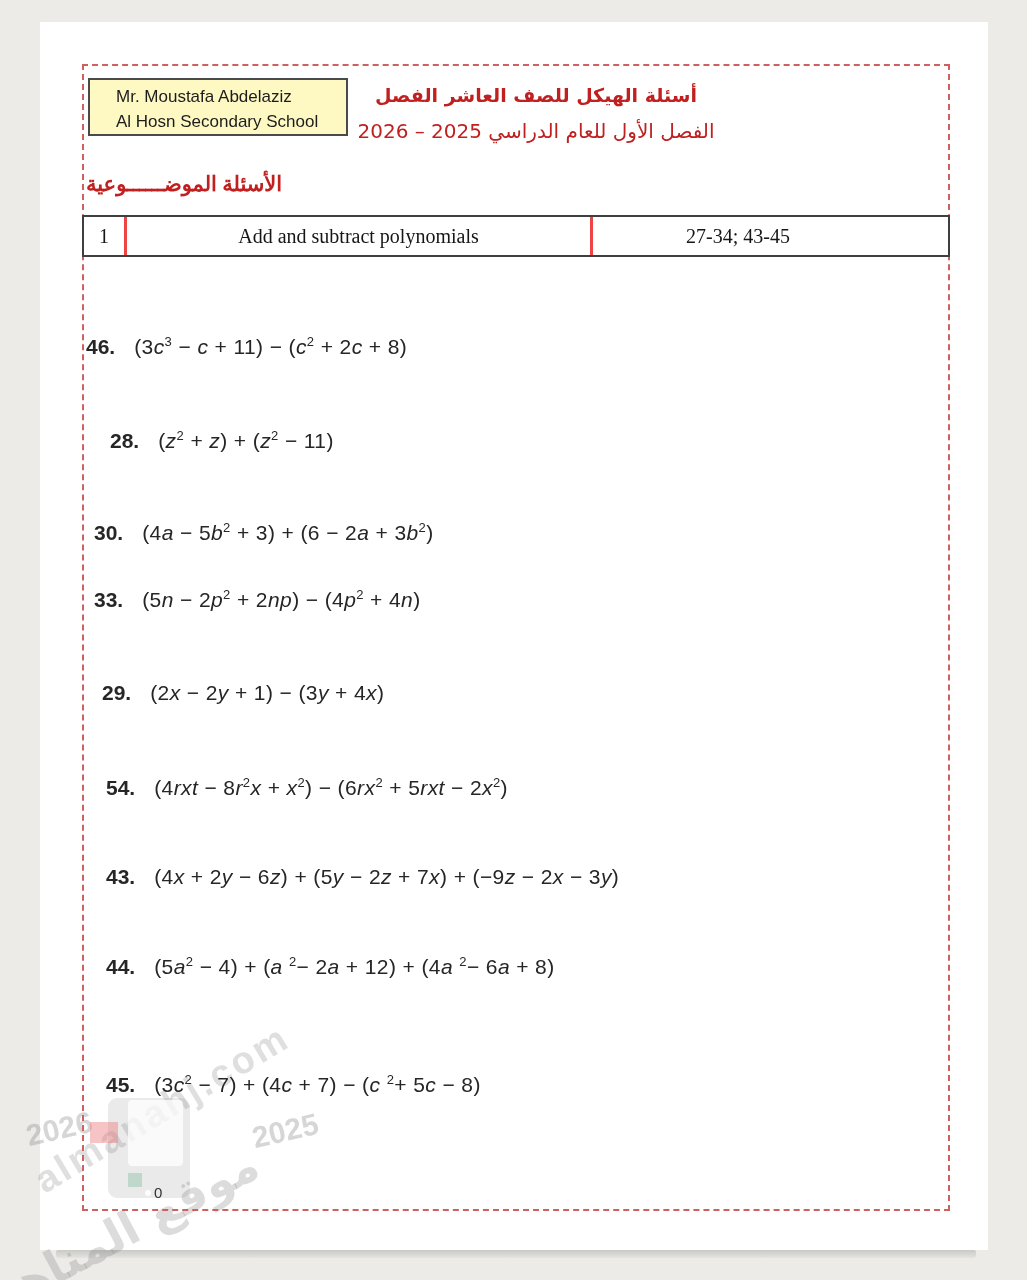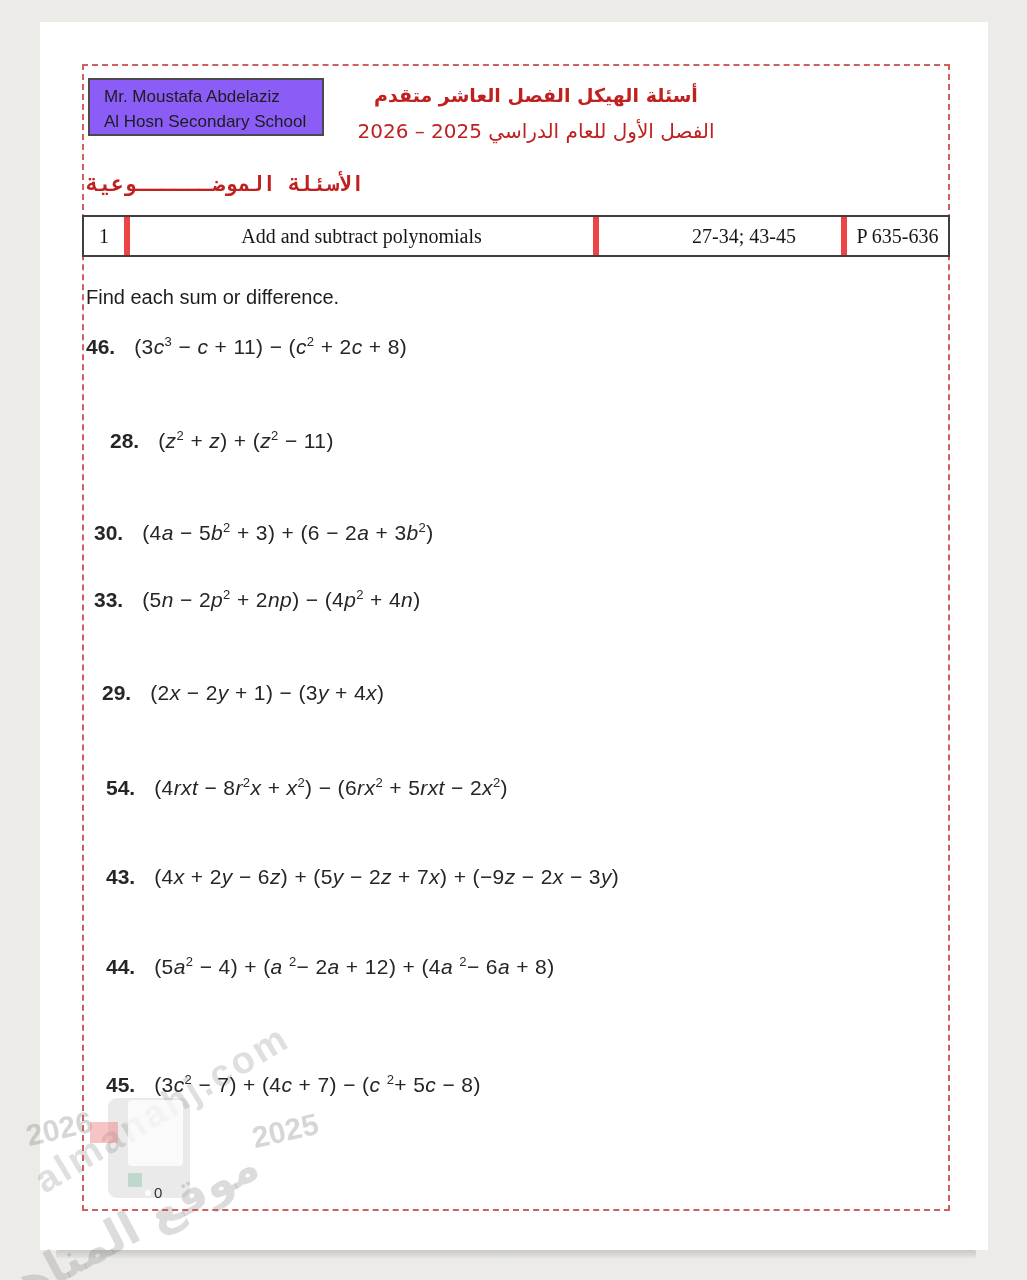--- a/index.html
+++ b/index.html
@@ -62,54 +62,54 @@
   .frame {
     position: absolute; z-index: 2;
     left: 42px; top: 42px;
     width: 864px; height: 1143px;
     border: 2px dashed #cf6060;
   }
 
   .teacher-box {
     position: absolute; left: 4px; top: 12px;
     width: 204px; height: 44px;
-    background: #8b5cf6;
+    background: #fef9c3;
     border: 2px solid #4a4a4a;
-    padding: 5px 14px;
+    padding: 5px 26px;
     font-size: 17px; line-height: 1.45; color: #1c1c1c;
   }
 
   .titles {
     position: absolute; left: 160px; right: 120px; top: 18px;
     text-align: center; direction: rtl;
     color: #c02020;
     font-family: "DejaVu Sans", sans-serif;
   }
   .title-1 { font-size: 19px; font-weight: bold; }
   .title-2 { font-size: 20px; margin-top: 13px; }
 
   .section-heading {
     position: absolute; left: 2px; top: 106px;
     direction: rtl;
-    font-family: Liberation Mono, monospace;
+    font-family: Liberation Serif, serif;
     font-size: 21px; font-weight: bold;
     color: #c02020;
   }
 
   .topic-table {
     position: absolute; left: -2px; top: 149px;
     width: 864px; height: 38px;
     display: flex;
     border: 2px solid #3f3f3f;
     background: #ffffff;
     font-family: "Liberation Serif", serif;
     font-size: 20px; color: #161616;
   }
   .topic-table .cell {
-    border-left: 6px solid #ef4444;
+    border-left: 3px solid #ef4444;
     display: flex; align-items: center; justify-content: center;
     height: 38px;
   }
   .topic-table .cell:first-child { border-left: none; }
   .cell-num   { width: 40px; }
   .cell-topic { width: 463px; }
   .cell-range { width: 194px; padding-left: 48px; }
   .cell-pages { flex: 1; }
 
   .instruction {
@@ -159,34 +159,32 @@
     <div class="wm wm-arabic">موقع المناهج الإماراتية</div>
 
     <div class="frame">
 
       <div class="teacher-box">
         <div>Mr. Moustafa Abdelaziz</div>
         <div>Al Hosn Secondary School</div>
       </div>
 
       <div class="titles" dir="rtl">
-        <div class="title-1">أسئلة الهيكل الفصل العاشر متقدم</div>
+        <div class="title-1">أسئلة الهيكل للصف العاشر الفصل</div>
         <div class="title-2">الفصل الأول للعام الدراسي 2025 – 2026</div>
       </div>
 
       <div class="section-heading" dir="rtl">الأسئلة الموضــــــوعية</div>
 
       <div class="topic-table">
         <div class="cell cell-num">1</div>
         <div class="cell cell-topic">Add and subtract polynomials</div>
         <div class="cell cell-range">27-34; 43-45</div>
-        <div class="cell cell-pages">P 635-636</div>
-      </div>
-
-      <div class="instruction">Find each sum or difference.</div>
+      </div>
+
 
       <div class="problem p27">
         <span class="pnum">46.</span><span class="expr">(3<i>c</i><sup>3</sup> − <i>c</i> + 11) − (<i>c</i><sup>2</sup> + 2<i>c</i> + 8)</span>
       </div>
       <div class="problem p28">
         <span class="pnum">28.</span><span class="expr">(<i>z</i><sup>2</sup> + <i>z</i>) + (<i>z</i><sup>2</sup> − 11)</span>
       </div>
       <div class="problem p30">
         <span class="pnum">30.</span><span class="expr">(4<i>a</i> − 5<i>b</i><sup>2</sup> + 3) + (6 − 2<i>a</i> + 3<i>b</i><sup>2</sup>)</span>
       </div>

